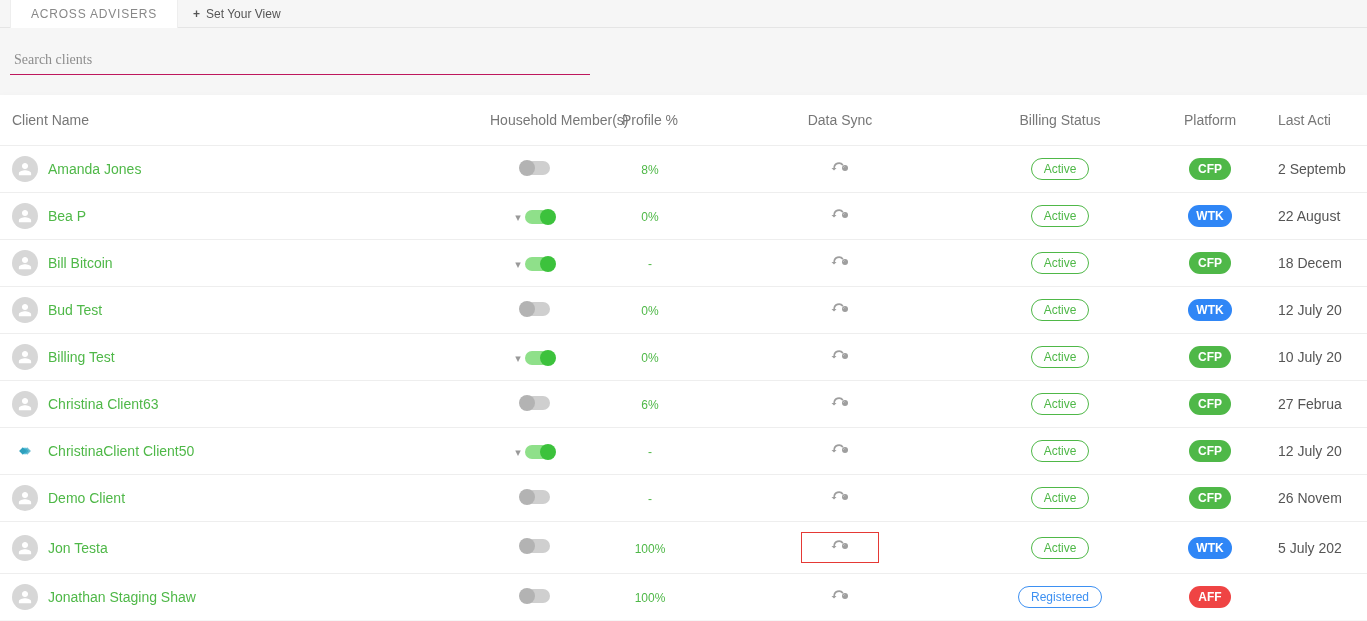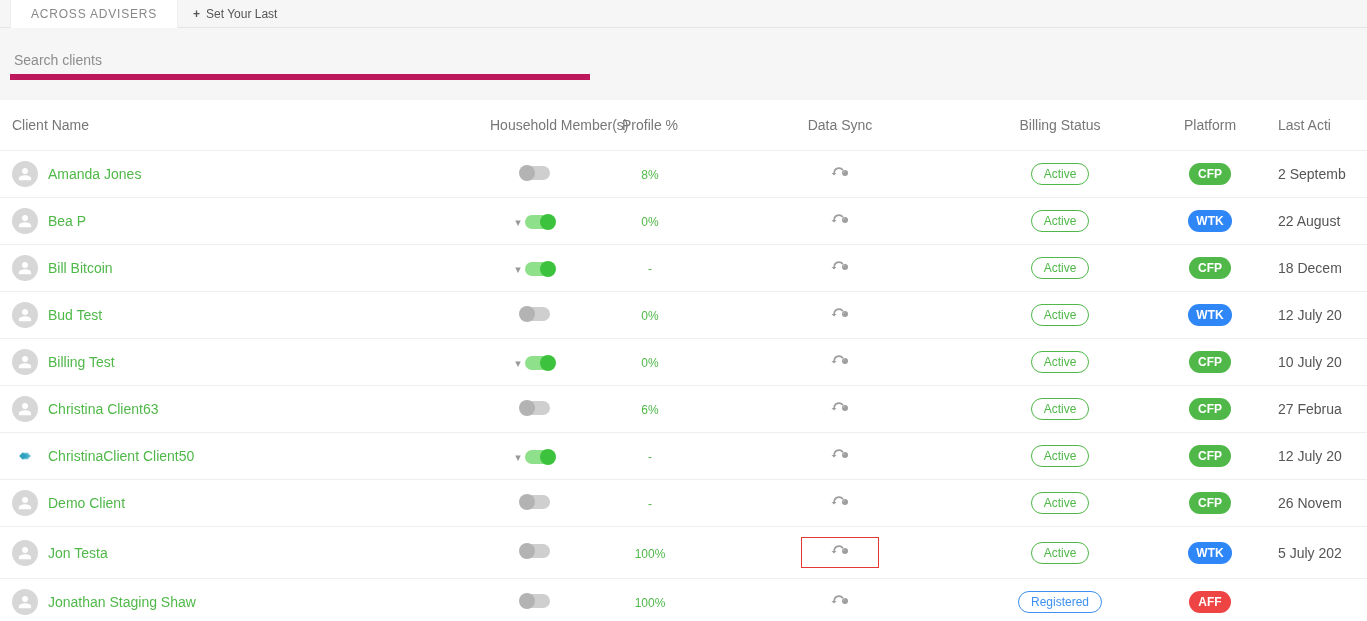--- a/index.html
+++ b/index.html
@@ -40,26 +40,27 @@
     font-size:12px;
   }
   .set-view .plus-icon { margin-right:6px; font-weight:bold;}
   .search-wrap {
     background:#f6f6f6;
     padding: 18px 10px 10px 10px;
   }
   .search-input {
     width: 580px;
     border: none;
-    border-bottom: 6px solid #be185d;
+    border-bottom: 1px solid #be185d;
     background: transparent;
     padding: 6px 4px;
     font-size: 14px;
     outline:none;
     color:#555;
+    font-family:Liberation Serif, serif;
   }
   .search-input::placeholder { color:#8d8d8d;}
   .table-area {
     background:#fff;
     margin-top:10px;
     box-shadow: 0 4px 10px rgba(0,0,0,0.05);
     overflow:hidden;
   }
   .tbl { width:100%; border-collapse: collapse; }
   .tbl th, .tbl td {
@@ -154,21 +155,21 @@
   tbody tr:last-child td { border-bottom:none;}
   .gap { height:30px; background:#f6f6f6;}
 </style>
 </head>
 <body>
 
 <div class="tabs">
   <div class="tab first">ACROSS ADVISERS</div>
   <div class="set-view">
     <span class="plus-icon">+</span>
-    <span>Set Your Last</span>
+    <span>Set Your View</span>
   </div>
 </div>
 
 <div class="search-wrap">
   <input class="search-input" type="text" placeholder="Search clients" style="">
 </div>
 
 <div class="table-area">
   <table class="tbl">
     <thead>

